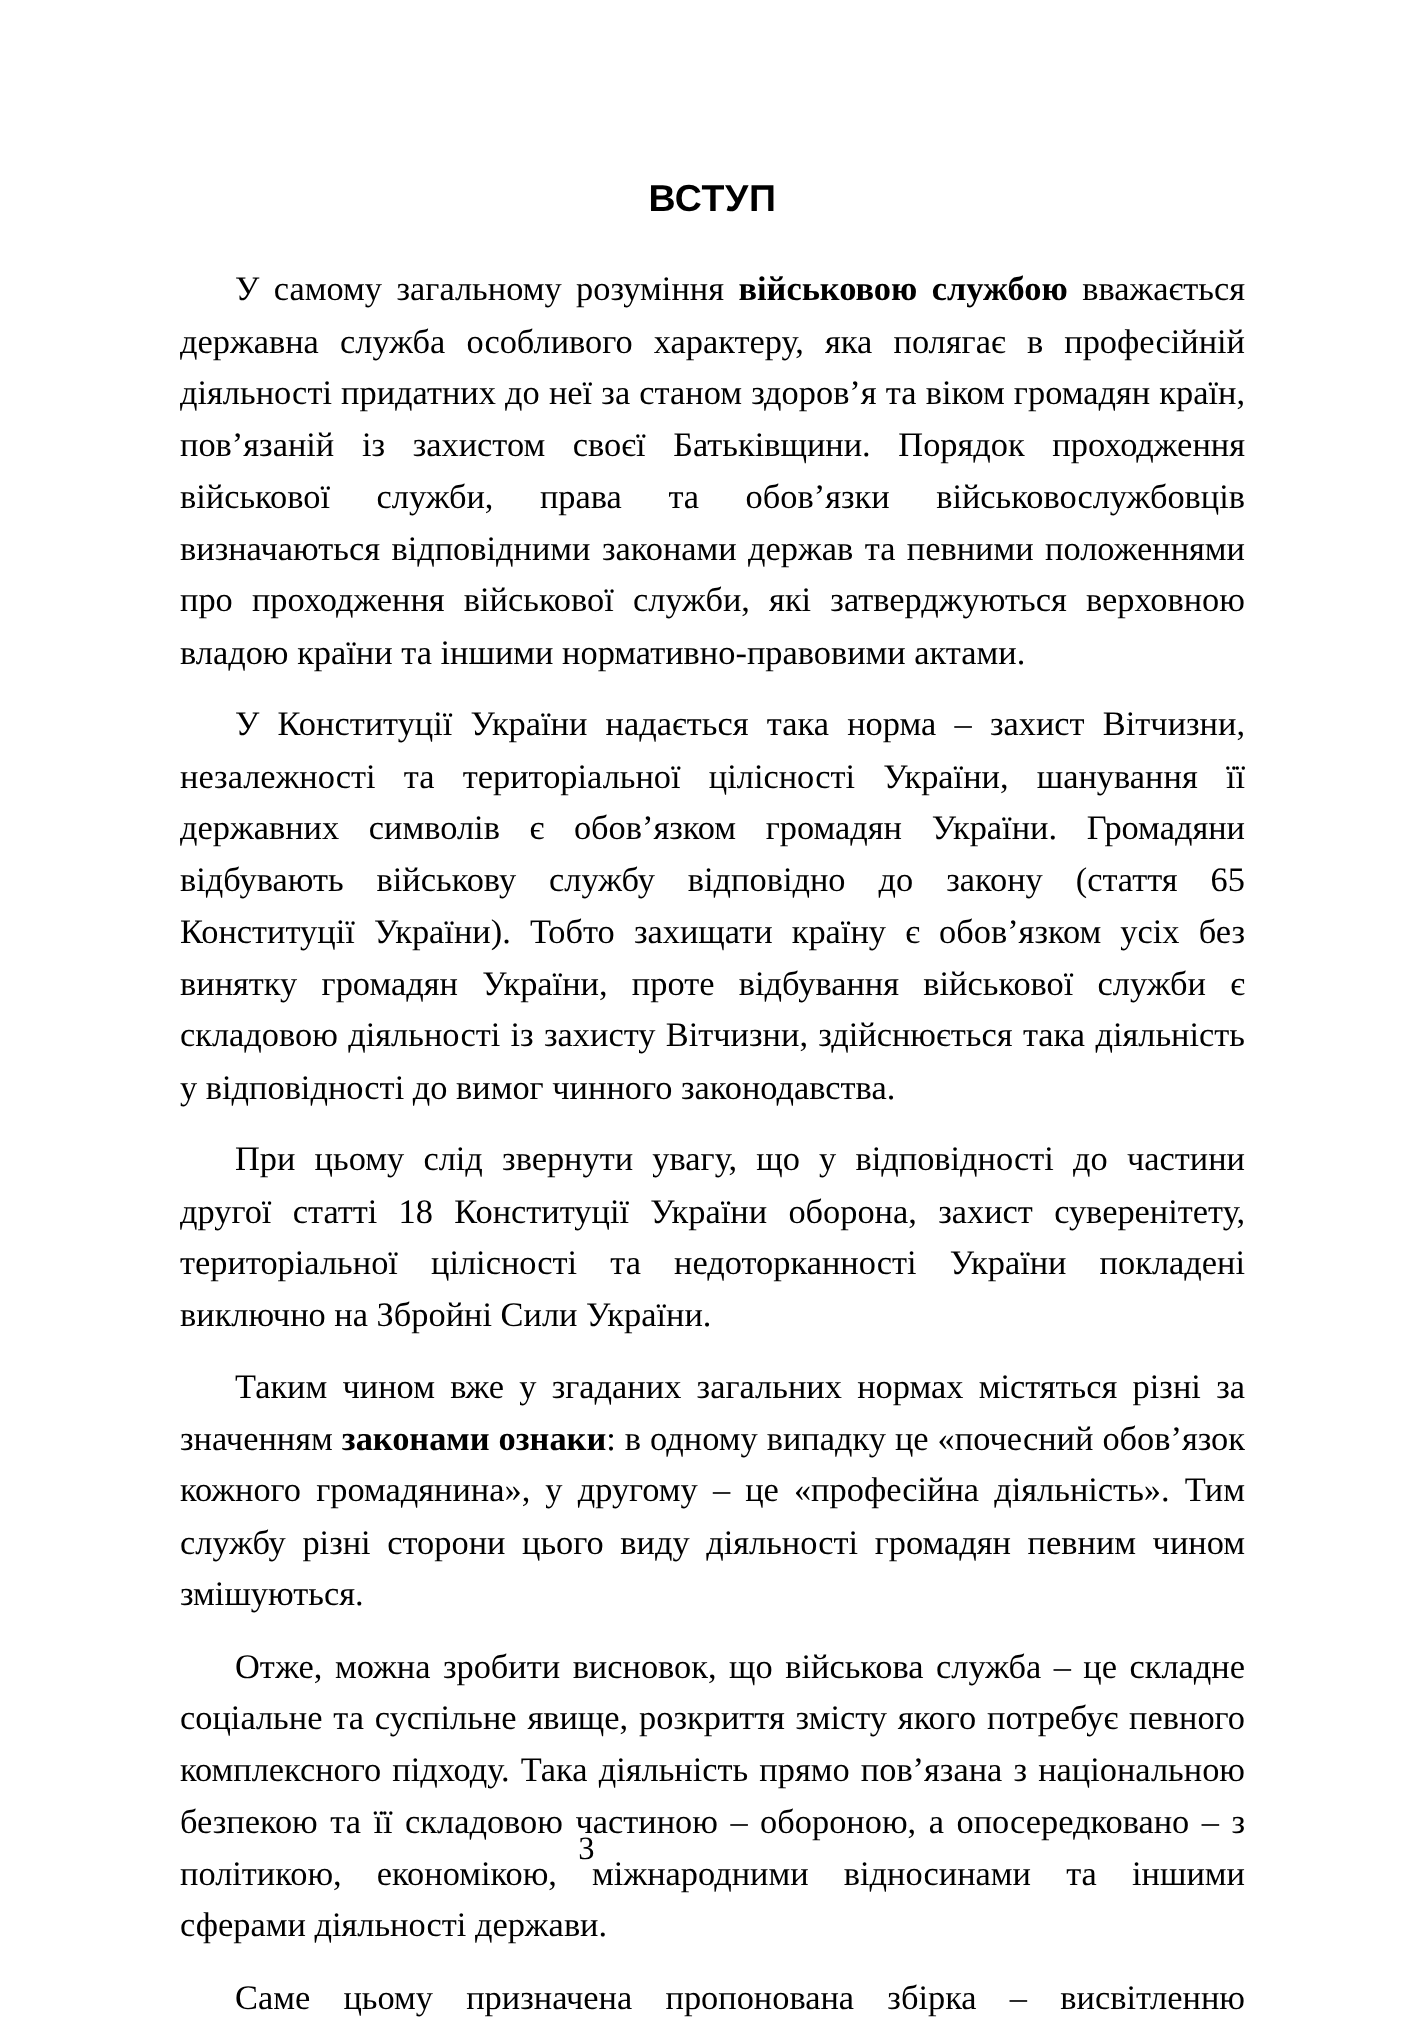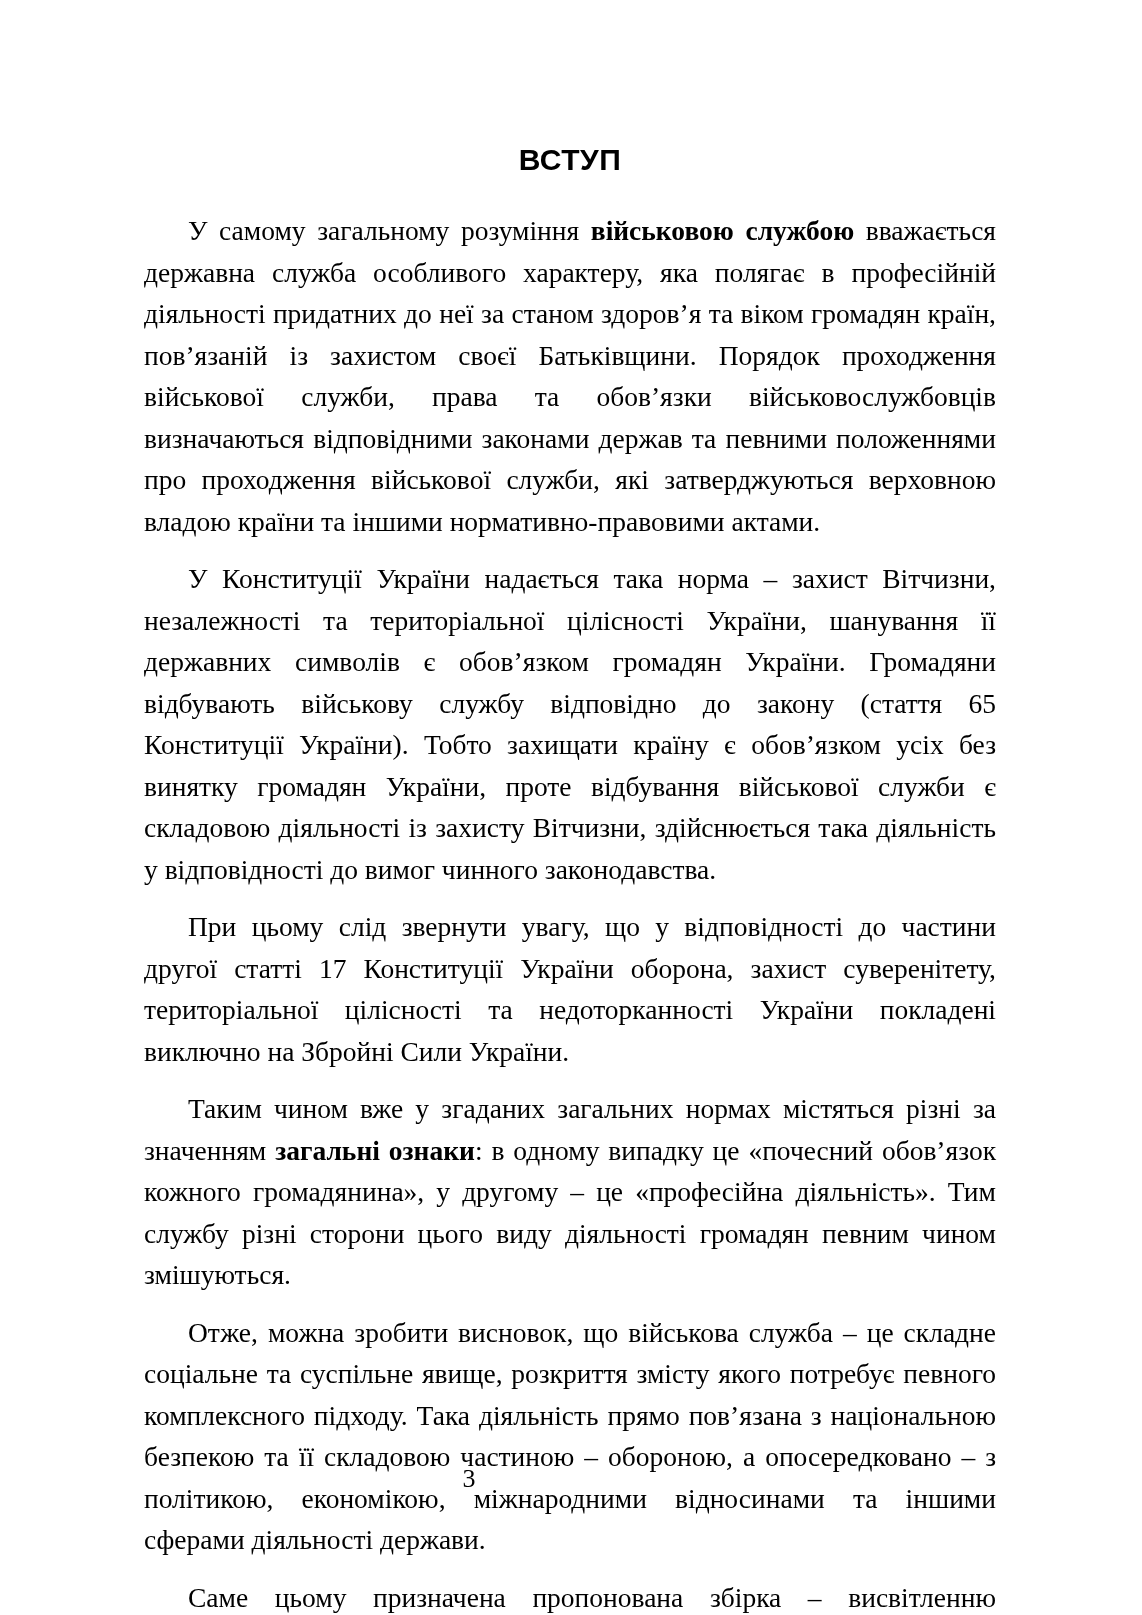--- a/index.html
+++ b/index.html
@@ -79,22 +79,22 @@
 
 <div class="page">
 
   <div class="content">
 
     <h1 class="doc-title">ВСТУП</h1>
 
     <div class="body-text">
       <p class="para"><span>У самому загальному розуміння </span><span style="font-weight: 700;">військовою службою</span><span> вважається державна служба особливого характеру, яка полягає в професійній діяльності придатних до неї за станом здоров’я та віком громадян країн, пов’язаній із захистом своєї Батьківщини. Порядок проходження військової служби, права та обов’язки військовослужбовців визначаються відповідними законами держав та певними положеннями про проходження військової служби, які затверджуються верховною владою країни та іншими нормативно-правовими актами.</span></p>
       <p class="para"><span>У Конституції України надається така норма – захист Вітчизни, незалежності та територіальної цілісності України, шанування її державних символів є обов’язком громадян України. Громадяни відбувають військову службу відповідно до закону (стаття 65 Конституції України). Тобто захищати країну є обов’язком усіх без винятку громадян України, проте відбування військової служби є складовою діяльності із захисту Вітчизни, здійснюється така діяльність у відповідності до вимог чинного законодавства.</span></p>
-      <p class="para"><span>При цьому слід звернути увагу, що у відповідності до частини другої статті 17 Конституції України оборона, захист суверенітету, територіальної цілісності та недоторканності України покладені виключно на Збройні Сили України.</span></p>
-      <p class="para"><span>Таким чином вже у згаданих загальних нормах містяться різні за значенням </span><span style="font-weight: 700;">загальні ознаки</span><span>: в одному випадку це «почесний обов’язок кожного громадянина», у другому – це «професійна діяльність». Тим службу різні сторони цього виду діяльності громадян певним чином змішуються.</span></p>
+      <p class="para"><span>При цьому слід звернути увагу, що у відповідності до частини другої статті 18 Конституції України оборона, захист суверенітету, територіальної цілісності та недоторканності України покладені виключно на Збройні Сили України.</span></p>
+      <p class="para"><span>Таким чином вже у згаданих загальних нормах містяться різні за значенням </span><span style="font-weight: 700;">законами ознаки</span><span>: в одному випадку це «почесний обов’язок кожного громадянина», у другому – це «професійна діяльність». Тим службу різні сторони цього виду діяльності громадян певним чином змішуються.</span></p>
       <p class="para"><span>Отже, можна зробити висновок, що військова служба – це складне соціальне та суспільне явище, розкриття змісту якого потребує певного комплексного підходу. Така діяльність прямо пов’язана з національною безпекою та її складовою частиною – обороною, а опосередковано – з політикою, економікою, міжнародними відносинами та іншими сферами діяльності держави.</span></p>
       <p class="para"><span>Саме цьому призначена пропонована збірка – висвітленню загальних питань військової служби у звичайних умовах, а також у особливий період (з 2014 року до моменту широкомасштабного вторгнення військ рф в Україну), під час дії правового режиму воєнного стану (з лютого 2022 року й донині). Також будуть висвітлені питання проходження військової служби громадянами України (жінками тощо), особливості залучення до військової служби іноземців та осіб без громадянства.</span></p>
 
     </div>
 
   </div>
 
   <div class="page-number">3</div>
 
 </div>

